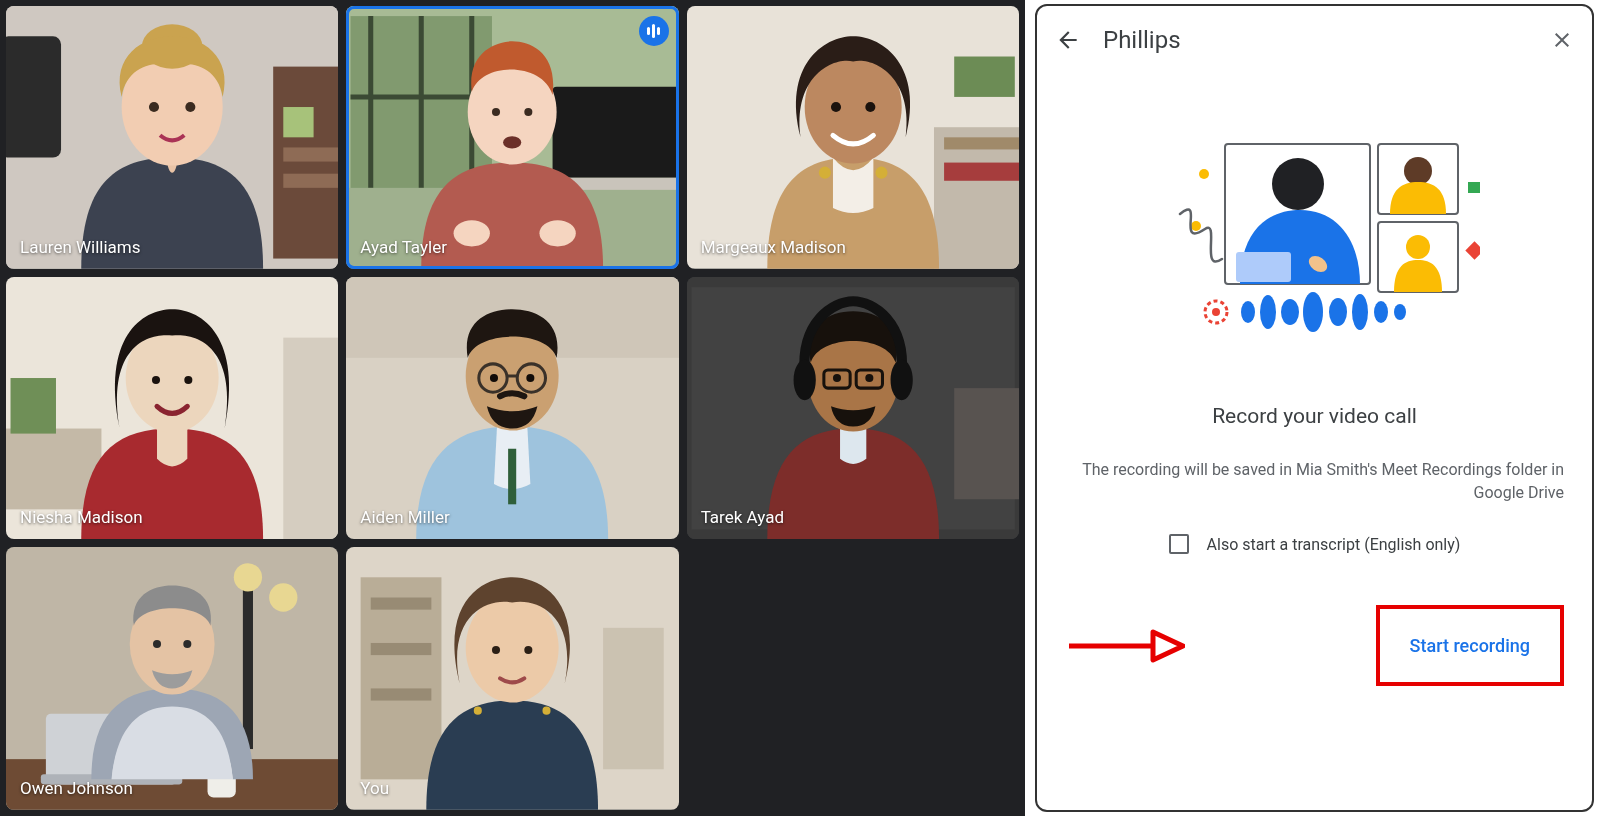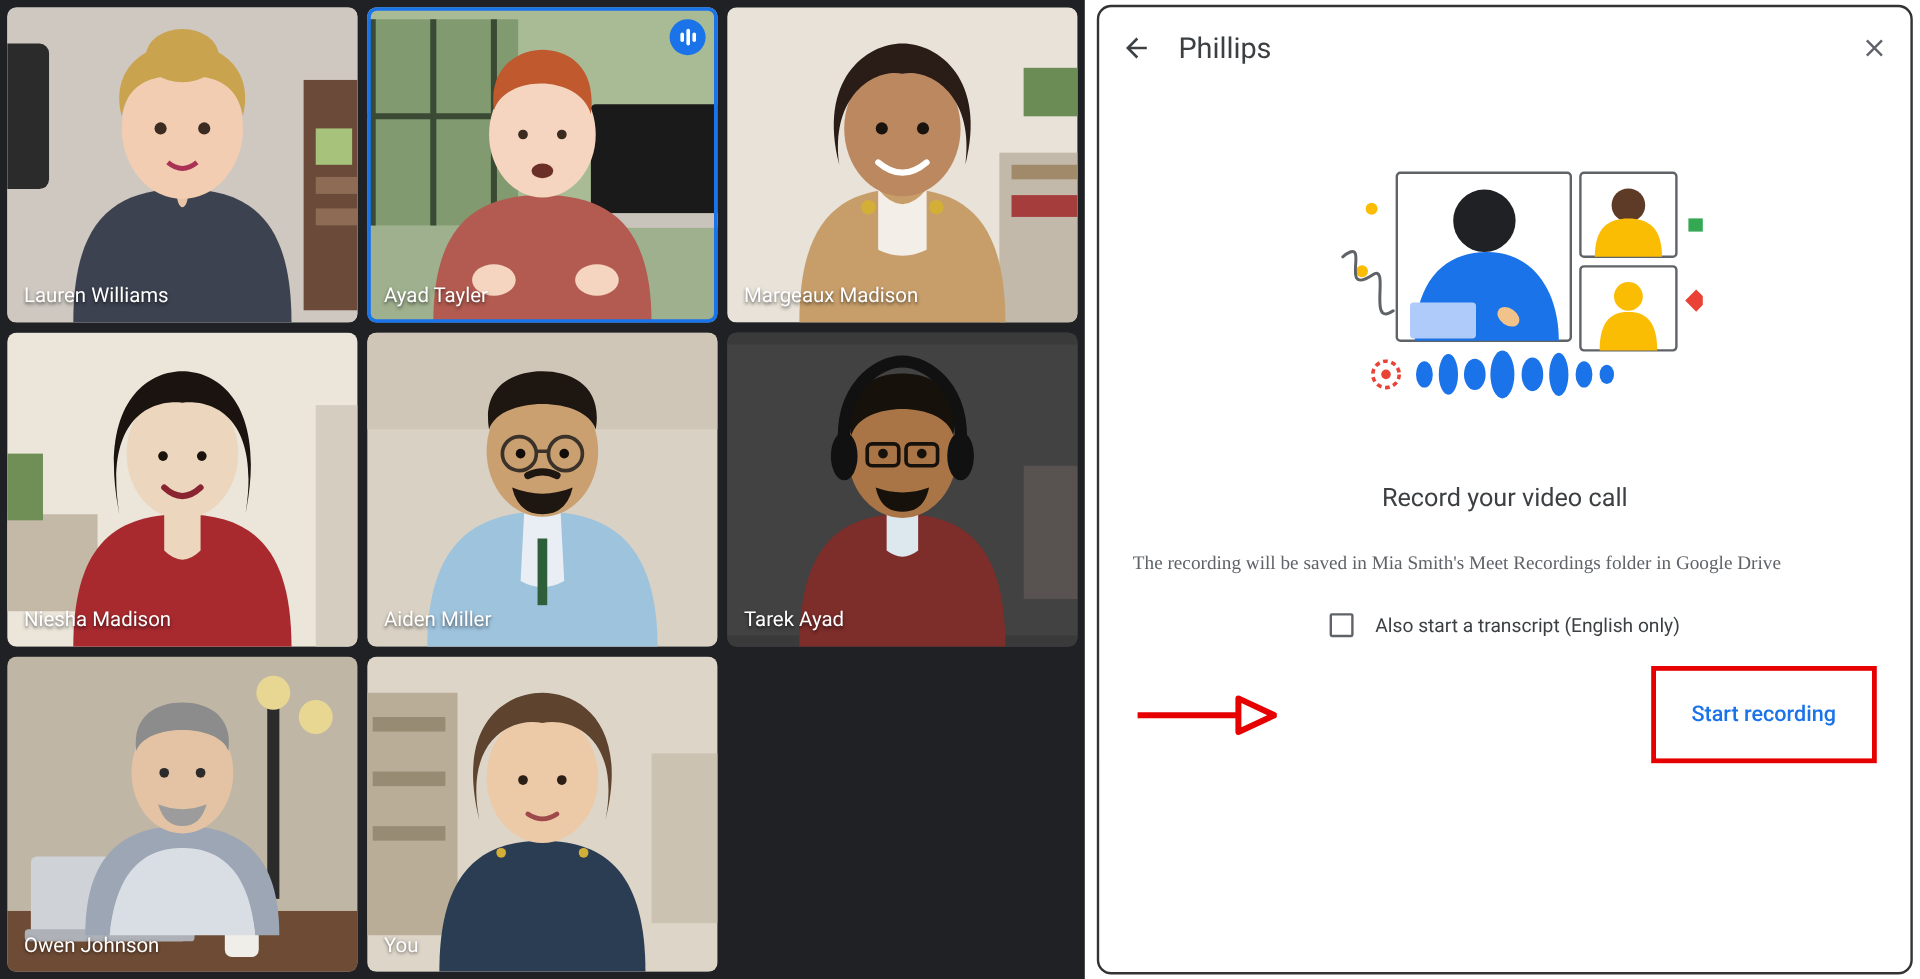--- a/index.html
+++ b/index.html
@@ -5,21 +5,21 @@
   * { box-sizing: border-box; margin: 0; padding: 0; }
   body {
     font-family: 'Google Sans', Roboto, Arial, sans-serif;
     width: 1600px;
     height: 816px;
     background: #fff;
     display: flex;
     overflow: hidden;
   }
   .video-grid {
-    width: 904px;
+    width: 1025px;
     height: 816px;
     background: #202124;
     display: grid;
     grid-template-columns: repeat(3, 1fr);
     grid-template-rows: repeat(3, 1fr);
     gap: 8px;
     padding: 6px;
   }
   .tile {
     position: relative;
@@ -91,34 +91,33 @@
   .panel-title { font-size: 24px; color: #3c4043; font-weight: 400; }
   .illustration { align-self: center; margin-top: 40px; margin-bottom: 50px; }
   .record-heading {
     text-align: center;
     font-size: 21px;
     font-weight: 400;
     color: #3c4043;
     margin-bottom: 30px;
   }
   .record-desc {
-    text-align: left;
+    text-align: right;
     font-size: 16px;
     line-height: 1.45;
     color: #5f6368;
     padding: 0 10px;
     margin-bottom: 30px;
-    font-family: Liberation Serif, serif;
   }
   .checkbox-row {
     display: flex;
     align-items: center;
     gap: 18px;
     justify-content: center;
-    margin-bottom: 24px;
+    margin-bottom: 51px;
   }
   .checkbox {
     width: 20px; height: 20px;
     border: 2px solid #5f6368;
     border-radius: 2px;
     cursor: pointer;
   }
   .checkbox-label { font-size: 16px; color: #3c4043; }
   .action-area {
     position: relative;

